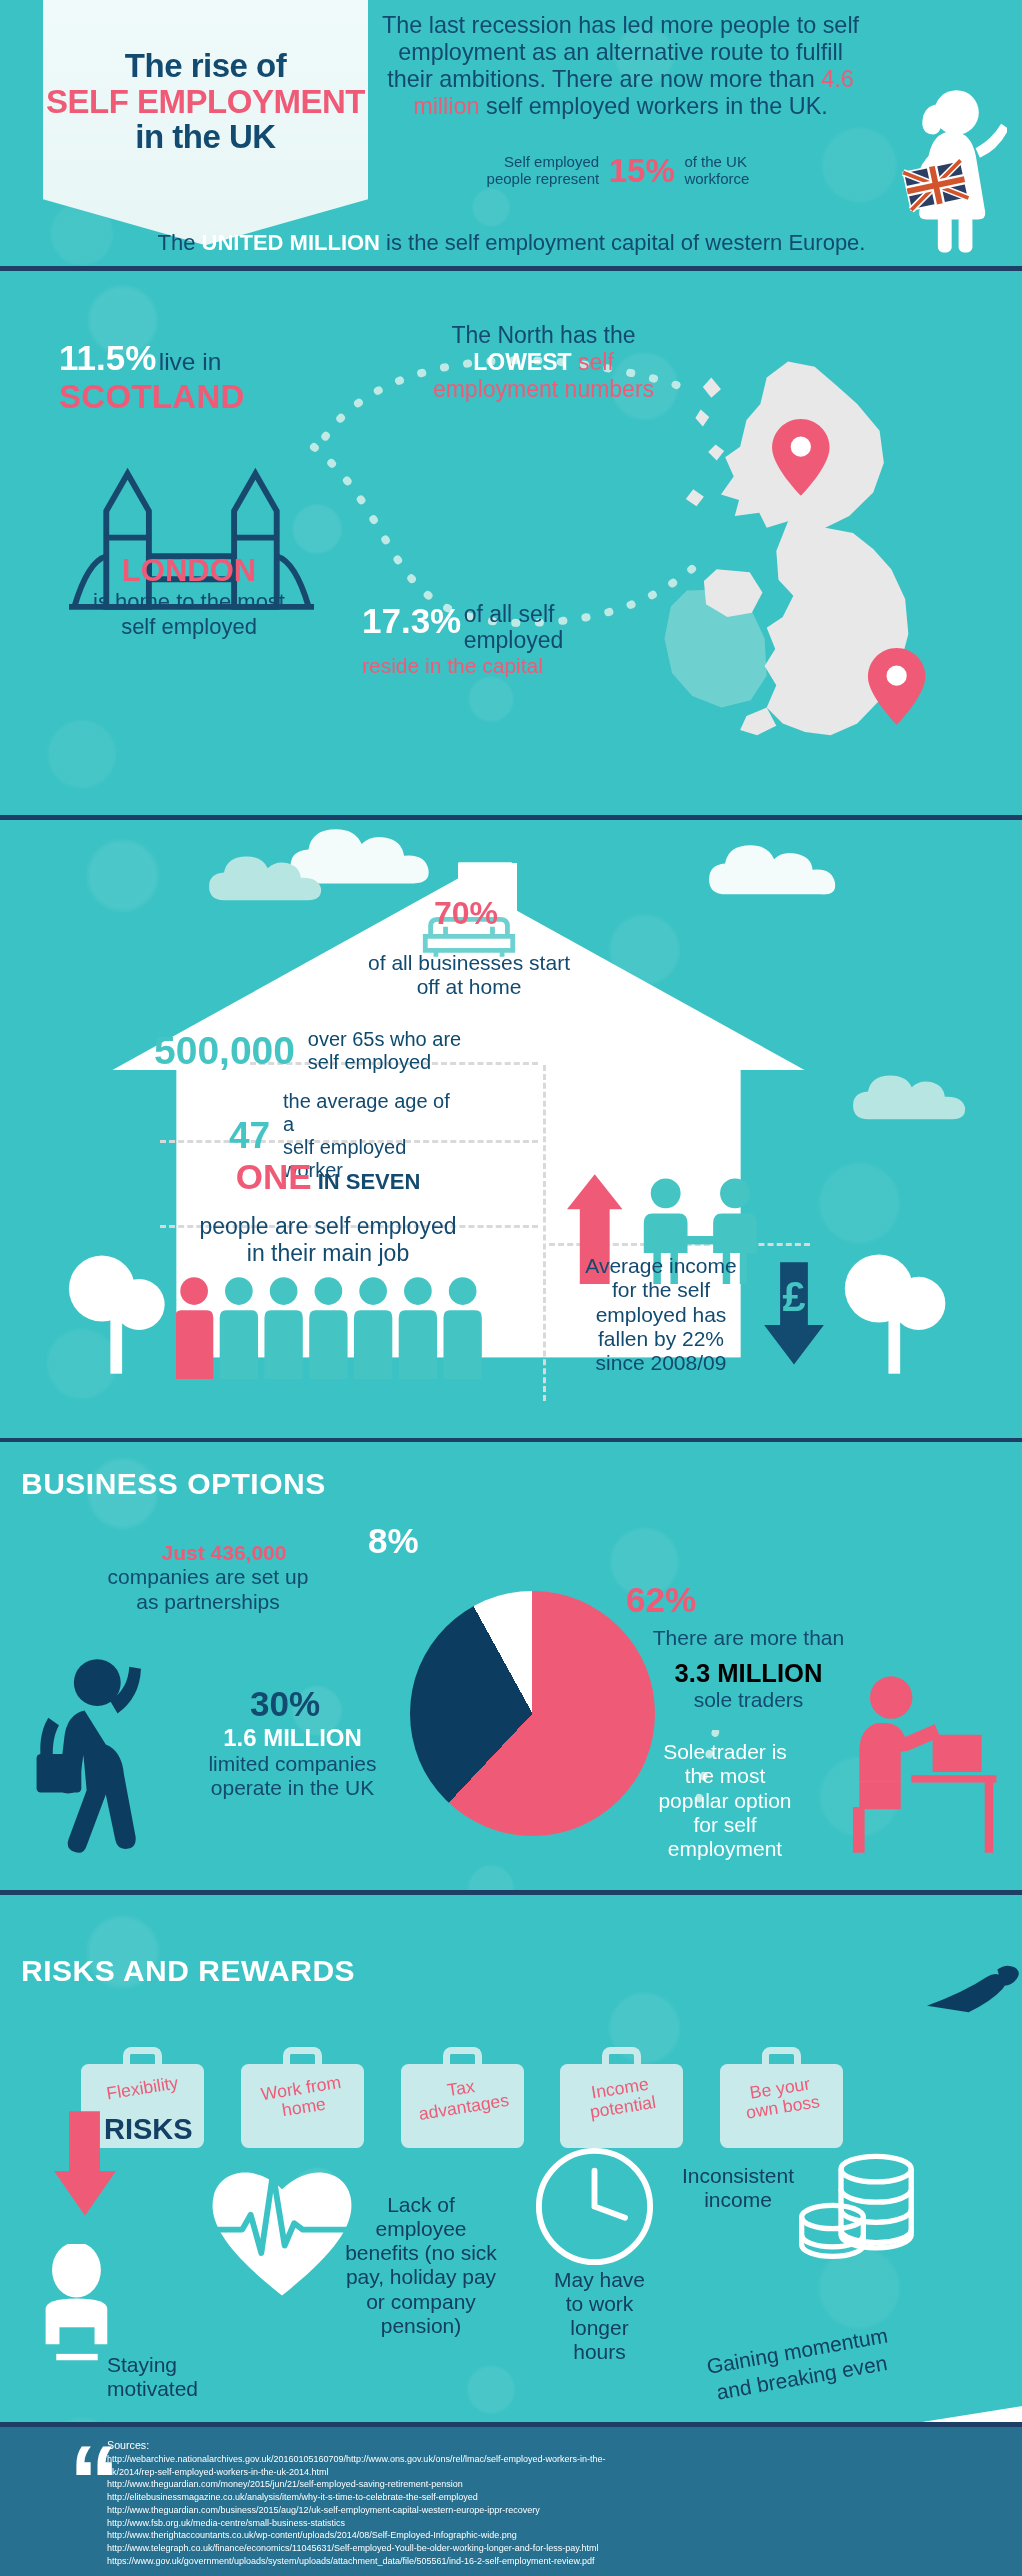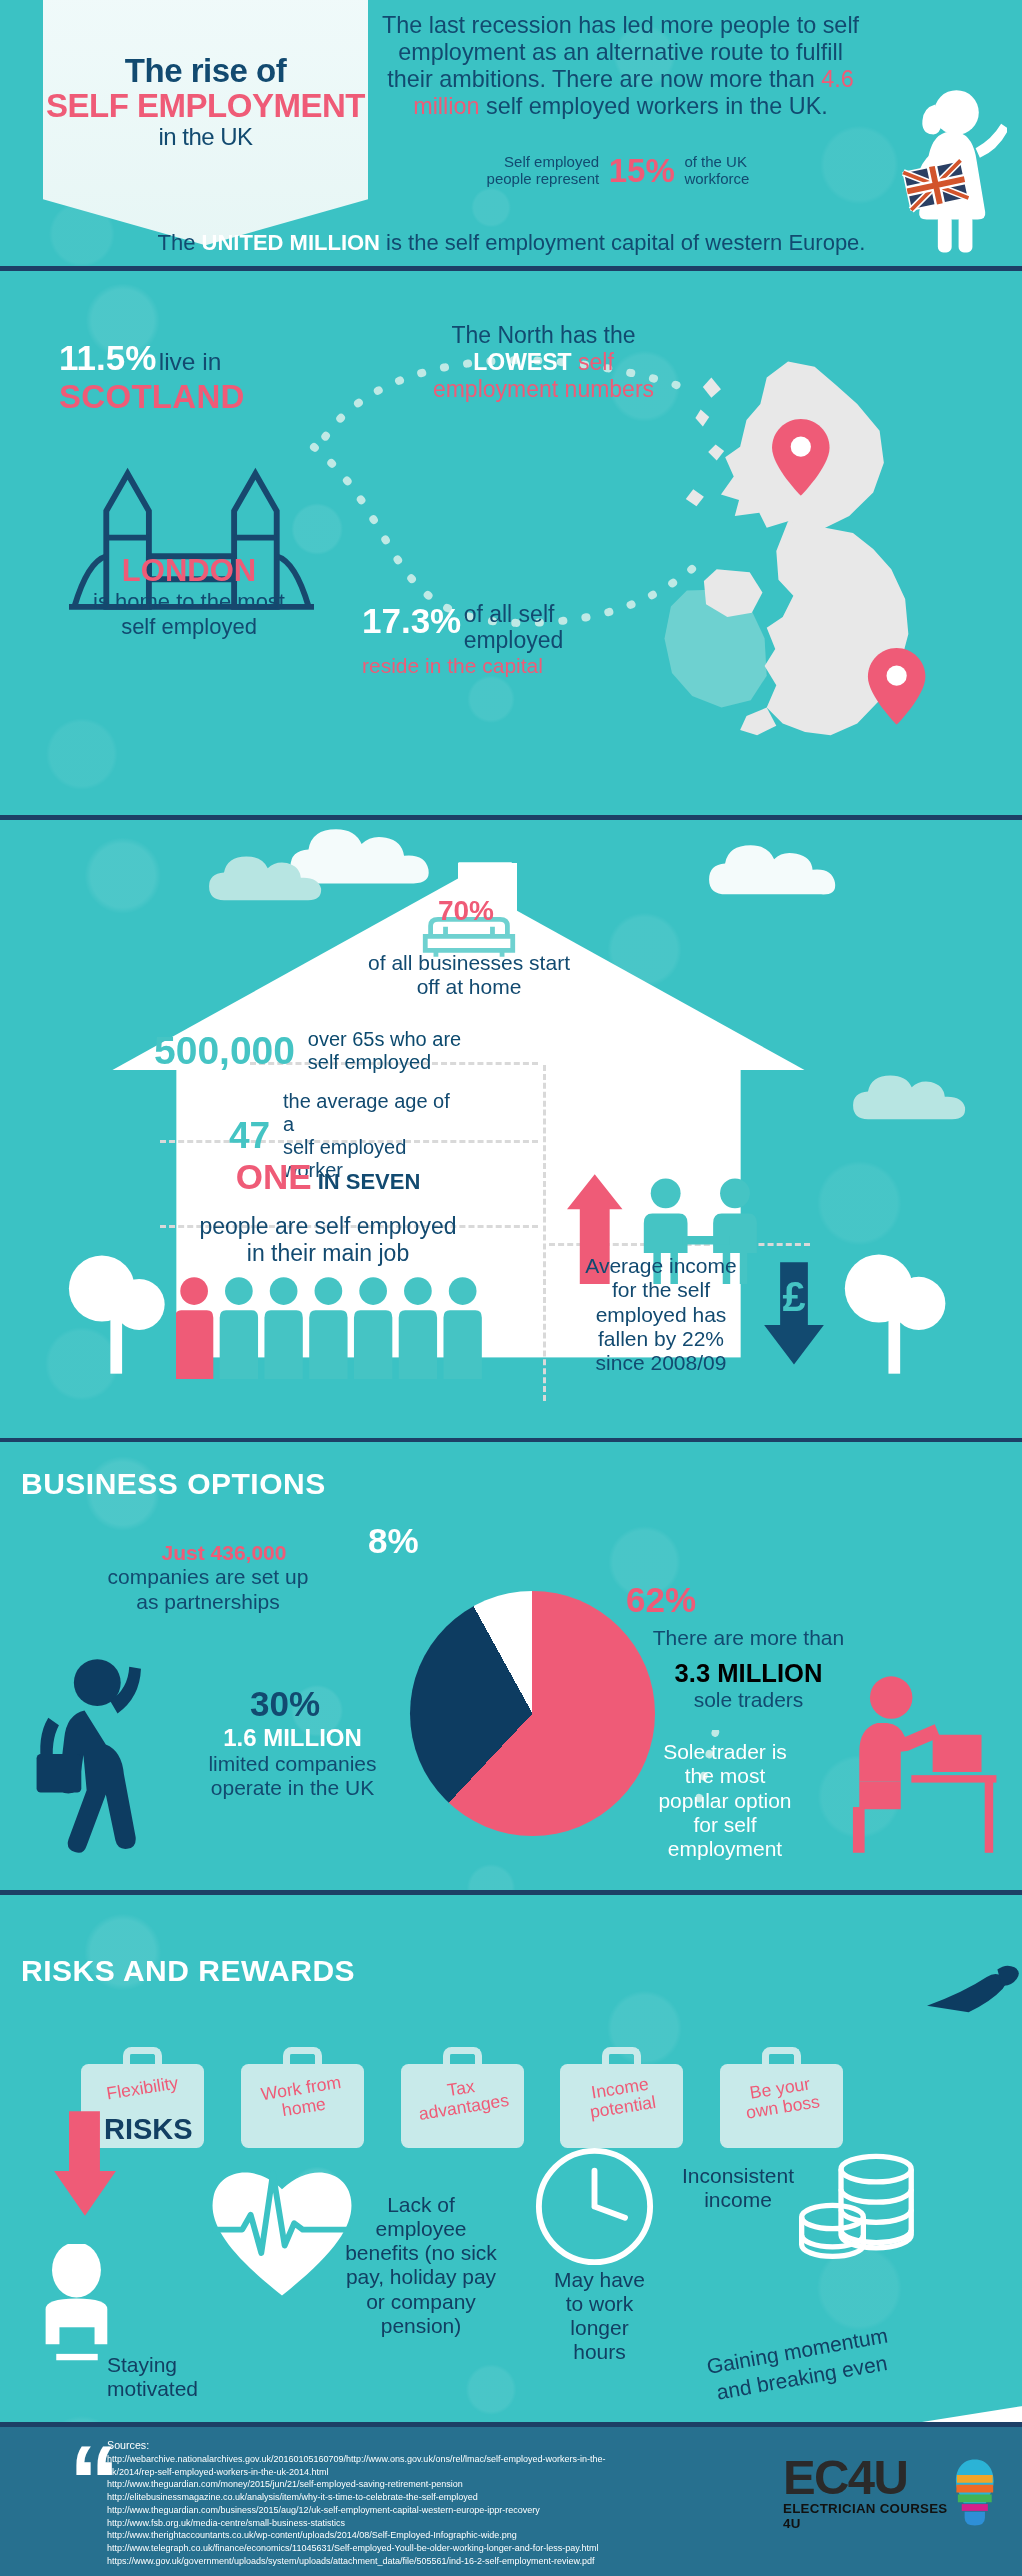--- a/index.html
+++ b/index.html
@@ -36,21 +36,21 @@
                 background:#3bc2c4; overflow:hidden; }
   #title-banner {
     position:absolute; left:43px; top:-10.7px; width:325px; height:256px;
     background:linear-gradient(#f0fafa,#e7f6f5);
     clip-path: polygon(0 0, 100% 0, 100% 82%, 50% 100%, 0 82%);
     display:flex; flex-direction:column; align-items:center; justify-content:center;
     padding-bottom:32px;
   }
   #title-banner .l1 { font-size:33px; font-weight:bold; color:#124a70; line-height:1.08; letter-spacing:-0.5px;}
   #title-banner .l2 { font-size:33px; font-weight:bold; color:#ef5b77; line-height:1.08; letter-spacing:-0.5px;}
-  #title-banner .l3 { font-size:24px; font-weight:normal; color:#124a70; line-height:1.08; letter-spacing:-0.5px;}
+  #title-banner .l3 { font-size:33px; font-weight:bold; color:#124a70; line-height:1.08; letter-spacing:-0.5px;}
 
   #intro-para {
     position:absolute; left:373px; top:11.7px; width:495px;
     text-align:center; font-size:23.4px; line-height:1.16; color:#124a70;
   }
   #intro-para .hl { color:#ef5b77; }
 
   #rep-line { position:absolute; left:373px; top:152px; width:490px;
               display:flex; align-items:center; justify-content:center; gap:9.6px; }
   #rep-line .sm { font-size:15px; color:#124a70; line-height:1.12; text-align:right; }
@@ -90,21 +90,21 @@
   #capital-stat .p { font-size:21px; color:#ef5b77; }
 
   #uk-map { position:absolute; left:607px; top:69px; width:394px; height:453px; }
 
   
   #sec-house { position:absolute; top:820px; left:0; width:1023px; height:618px;
                background:#3bc2c4; overflow:hidden; }
   #house { position:absolute; left:107px; top:37px; width:703px; height:543px; }
 
   #stat-70 { position:absolute; left:397px; top:75px; width:138px; text-align:center; }
-  #stat-70 .n { font-size:28px; font-weight:bold; color:#ef5b77; }
+  #stat-70 .n { font-size:32px; font-weight:bold; color:#ef5b77; }
   #home-text { position:absolute; left:352px; top:131px; width:234px; text-align:center;
                font-size:21px; line-height:1.16; color:#124a70; }
 
   #stat-500k { position:absolute; left:154px; top:208px; display:flex; align-items:center; gap:12.8px;}
   #stat-500k .n { font-size:39px; font-weight:bold; color:#45c4c4; }
   #stat-500k .t { font-size:20px; line-height:1.15; color:#0c4a6e; width:165px;}
 
   #stat-47 { position:absolute; left:229px; top:270px; display:flex; align-items:center; gap:12.8px;}
   #stat-47 .n { font-size:37px; font-weight:bold; color:#45c4c4; }
   #stat-47 .t { font-size:20px; line-height:1.15; color:#124a70; width:176px;}
@@ -623,32 +623,16 @@
     <div>http://webarchive.nationalarchives.gov.uk/20160105160709/http://www.ons.gov.uk/ons/rel/lmac/self-employed-workers-in-the-</div>
     <div>uk/2014/rep-self-employed-workers-in-the-uk-2014.html</div>
     <div>http://www.theguardian.com/money/2015/jun/21/self-employed-saving-retirement-pension</div>
     <div>http://elitebusinessmagazine.co.uk/analysis/item/why-it-s-time-to-celebrate-the-self-employed</div>
     <div>http://www.theguardian.com/business/2015/aug/12/uk-self-employment-capital-western-europe-ippr-recovery</div>
     <div>http://www.fsb.org.uk/media-centre/small-business-statistics</div>
     <div>http://www.therightaccountants.co.uk/wp-content/uploads/2014/08/Self-Employed-Infographic-wide.png</div>
     <div>http://www.telegraph.co.uk/finance/economics/11045631/Self-employed-Youll-be-older-working-longer-and-for-less-pay.html</div>
     <div>https://www.gov.uk/government/uploads/system/uploads/attachment_data/file/505561/ind-16-2-self-employment-review.pdf</div>
   </div>
-  <div id="logo">
-    <div style="display:flex;align-items:flex-start;">
-      <div>
-        <div class="ec4u">EC4U</div>
-        <div class="sub">ELECTRICIAN COURSES 4U</div>
-      </div>
-      <svg style="width:46px;height:75px;margin-left:3.2px" viewBox="0 0 86 140">
-        <path d="M43 2 C 16 2 4 24 4 46 c0 20 12 34 16 46 h46 c4 -12 16 -26 16 -46 C 82 24 70 2 43 2 Z" fill="#2bb3d6"></path>
-        <path d="M6 34 h74 v16 h-74 z" fill="#f0a52a"></path>
-        <path d="M5 54 h76 v16 h-76 z" fill="#ef6a26"></path>
-        <path d="M8 74 h70 v16 h-70 z" fill="#42b356"></path>
-        <path d="M16 94 h54 v14 h-54 z" fill="#d5208a"></path>
-        <path d="M22 110 h42 v12 q0 16 -21 16 q-21 0 -21 -16 z" fill="#2e8fd6"></path>
-      </svg>
-    </div>
-  </div>
 </section>
 
 </div>
 
 
 </body></html>

